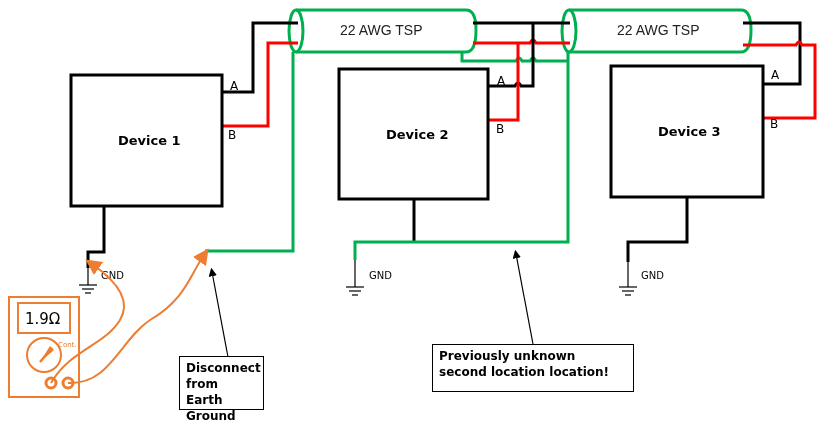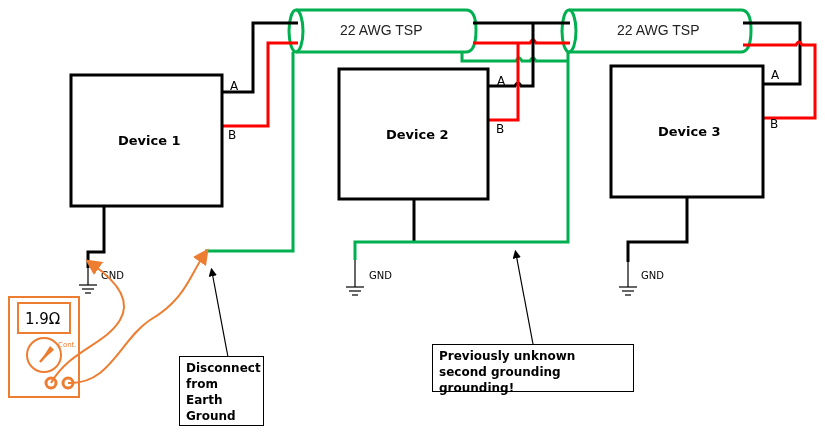--- a/index.html
+++ b/index.html
@@ -125,19 +125,19 @@
     <circle cx="68" cy="383" r="5" fill="none" stroke="#ed7d31" stroke-width="3"></circle>
   </g>
 
   <path class="org" marker-end="url(#arrOrg)" d="M51,383 C70,350 105,345 120,320 C132,300 115,280 92,264"></path>
   <path class="org" marker-end="url(#arrOrg)" d="M68,383 C110,385 120,340 150,320 C185,300 190,275 204,255"></path>
 
   <line class="thin" marker-end="url(#arrBlk)" x1="228" y1="357" x2="212" y2="272"></line>
   <line class="thin" marker-end="url(#arrBlk)" x1="533" y1="344" x2="516" y2="254"></line>
 </svg>
 
-<div class="callout" style="left:179px; top:356px; width:85px; height:70px;">
+<div class="callout" style="left:179px; top:356px; width:85px; height:54px;">
   <span>Disconnect from Earth Ground</span>
 </div>
 
 <div class="callout" style="left:432px; top:344px; width:202px; height:48px;">
-  <span>Previously unknown second grounding grounding!</span>
+  <span>Previously unknown second location location!</span>
 </div>
 
 </body></html>

